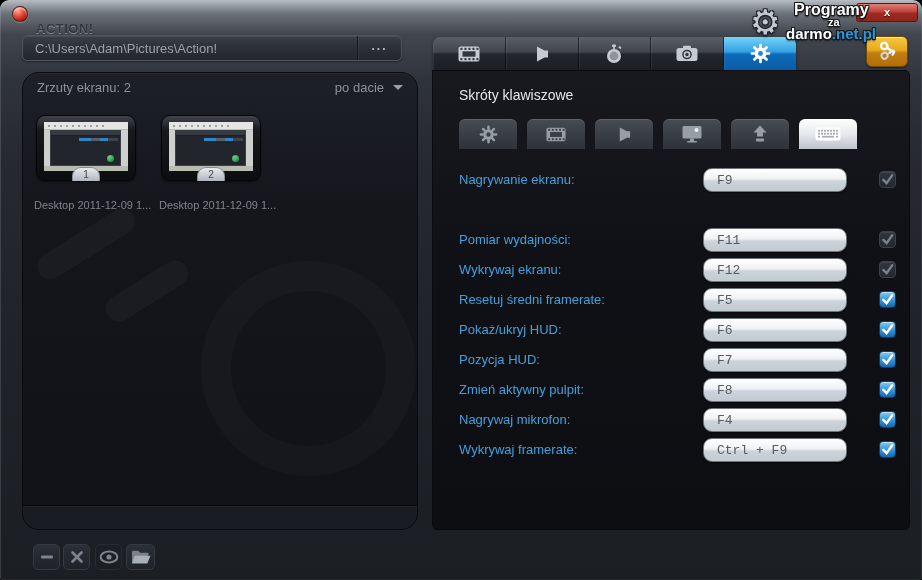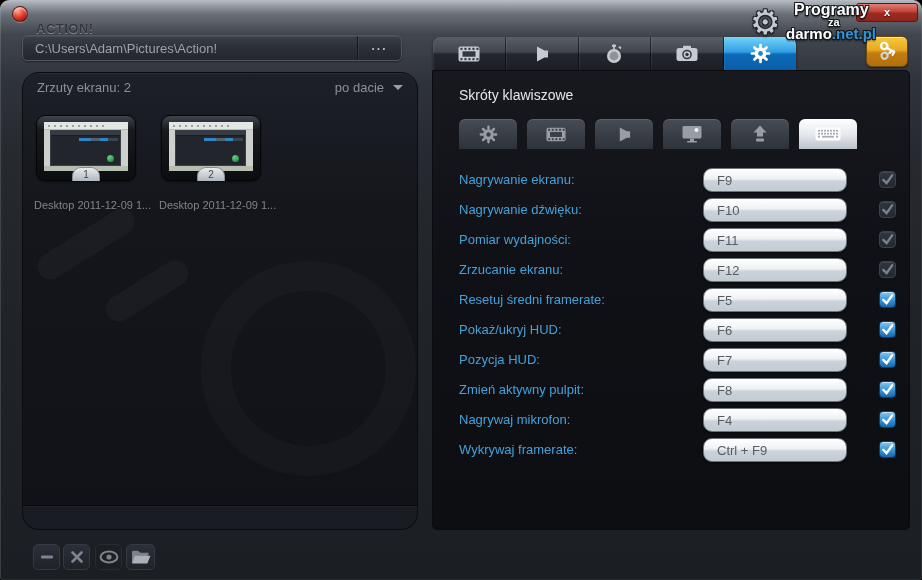--- a/index.html
+++ b/index.html
@@ -125,21 +125,21 @@
     box-shadow:inset 0 1px 0 rgba(255,255,255,.12);
     display:flex; align-items:center; justify-content:center; color:#989ea6; cursor:pointer; }
   .stab.active { background:linear-gradient(#ffffff,#e6e9ed 50%,#bdc3cb); color:#fff; }
 
   .srow { position:absolute; left:0; width:478px; height:24px; }
   .slabel { position:absolute; left:26px; top:0; line-height:24px; color:#45a0da; font-size:13px; }
   .sfield { position:absolute; left:270px; top:0; width:144px; height:24px; border-radius:9px;
     background:linear-gradient(#ffffff,#eef1f4 45%,#ccd3da 55%,#c3cbd3);
     border:1px solid #6e747b; box-shadow:0 1px 2px rgba(0,0,0,.6), inset 0 1px 0 #fff;
     padding:4px 13px; color:#565c62; font-size:13px; outline:none;
-    font-family:Liberation Sans, sans-serif; }
+    font-family:Liberation Mono, monospace; }
   .scheck { position:absolute; left:446px; top:3px; width:17px; height:17px; border-radius:4px;
     background:linear-gradient(#31363e,#23272e); border:1px solid #3c414a;
     display:flex; align-items:center; justify-content:center; color:#79818b; cursor:pointer;
     box-shadow:inset 0 1px 0 rgba(255,255,255,.08); }
   .scheck.on { background:linear-gradient(#83ccf4,#3d97d8 50%,#1668b0); border:1px solid #0b3e6b;
     color:#fff; box-shadow:inset 0 1px 0 rgba(255,255,255,.5); }
 
   
   .tool-btn { position:absolute; top:544px; width:27px; height:26px; border-radius:5px;
     background:linear-gradient(#2b2f37,#1f2228); border:1px solid #343942;
@@ -379,40 +379,31 @@
 
     <div class="srow" style="top:97px">
       <span class="slabel">Nagrywanie ekranu:</span>
       <input class="sfield" readonly="" value="F9" style="">
       <span class="scheck">
           <svg width="13" height="13" viewBox="0 0 14 14">
             <path d="M2.5 7.5 L6 11 L12 2.5" fill="none" stroke="currentColor" stroke-width="2.6" stroke-linecap="round"></path>
           </svg>
         </span>
     </div>
-    <div class="srow" style="top:127px">
-      <span class="slabel">Nagrywanie dźwięku:</span>
-      <input class="sfield" readonly="" value="F10" style="">
-      <span class="scheck">
-          <svg width="13" height="13" viewBox="0 0 14 14">
-            <path d="M2.5 7.5 L6 11 L12 2.5" fill="none" stroke="currentColor" stroke-width="2.6" stroke-linecap="round"></path>
-          </svg>
-        </span>
-    </div>
     <div class="srow" style="top:157px">
       <span class="slabel">Pomiar wydajności:</span>
       <input class="sfield" readonly="" value="F11" style="">
       <span class="scheck">
           <svg width="13" height="13" viewBox="0 0 14 14">
             <path d="M2.5 7.5 L6 11 L12 2.5" fill="none" stroke="currentColor" stroke-width="2.6" stroke-linecap="round"></path>
           </svg>
         </span>
     </div>
     <div class="srow" style="top:187px">
-      <span class="slabel">Zrzucanie ekranu:</span>
+      <span class="slabel">Wykrywaj ekranu:</span>
       <input class="sfield" readonly="" value="F12" style="">
       <span class="scheck">
           <svg width="13" height="13" viewBox="0 0 14 14">
             <path d="M2.5 7.5 L6 11 L12 2.5" fill="none" stroke="currentColor" stroke-width="2.6" stroke-linecap="round"></path>
           </svg>
         </span>
     </div>
     <div class="srow" style="top:217px">
       <span class="slabel">Resetuj średni framerate:</span>
       <input class="sfield" readonly="" value="F5" style="">

